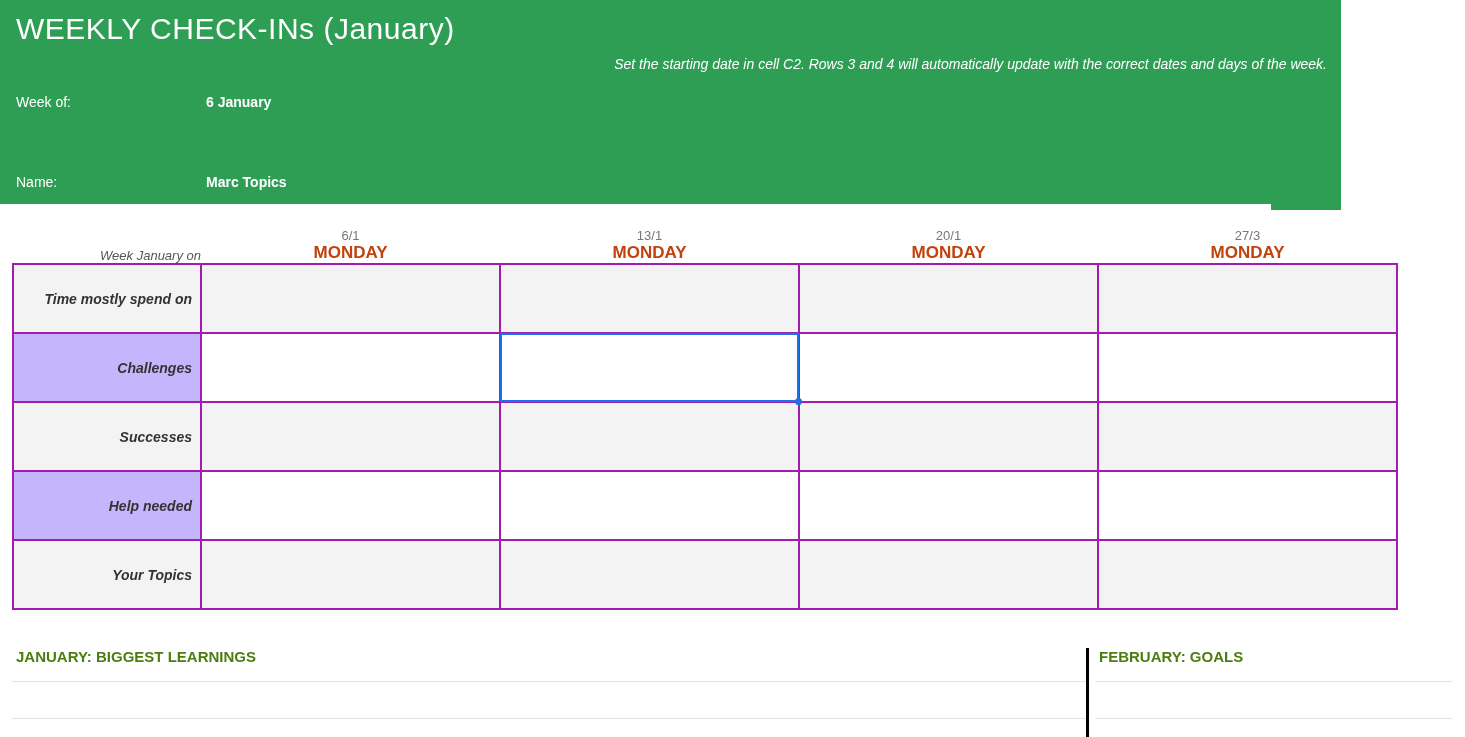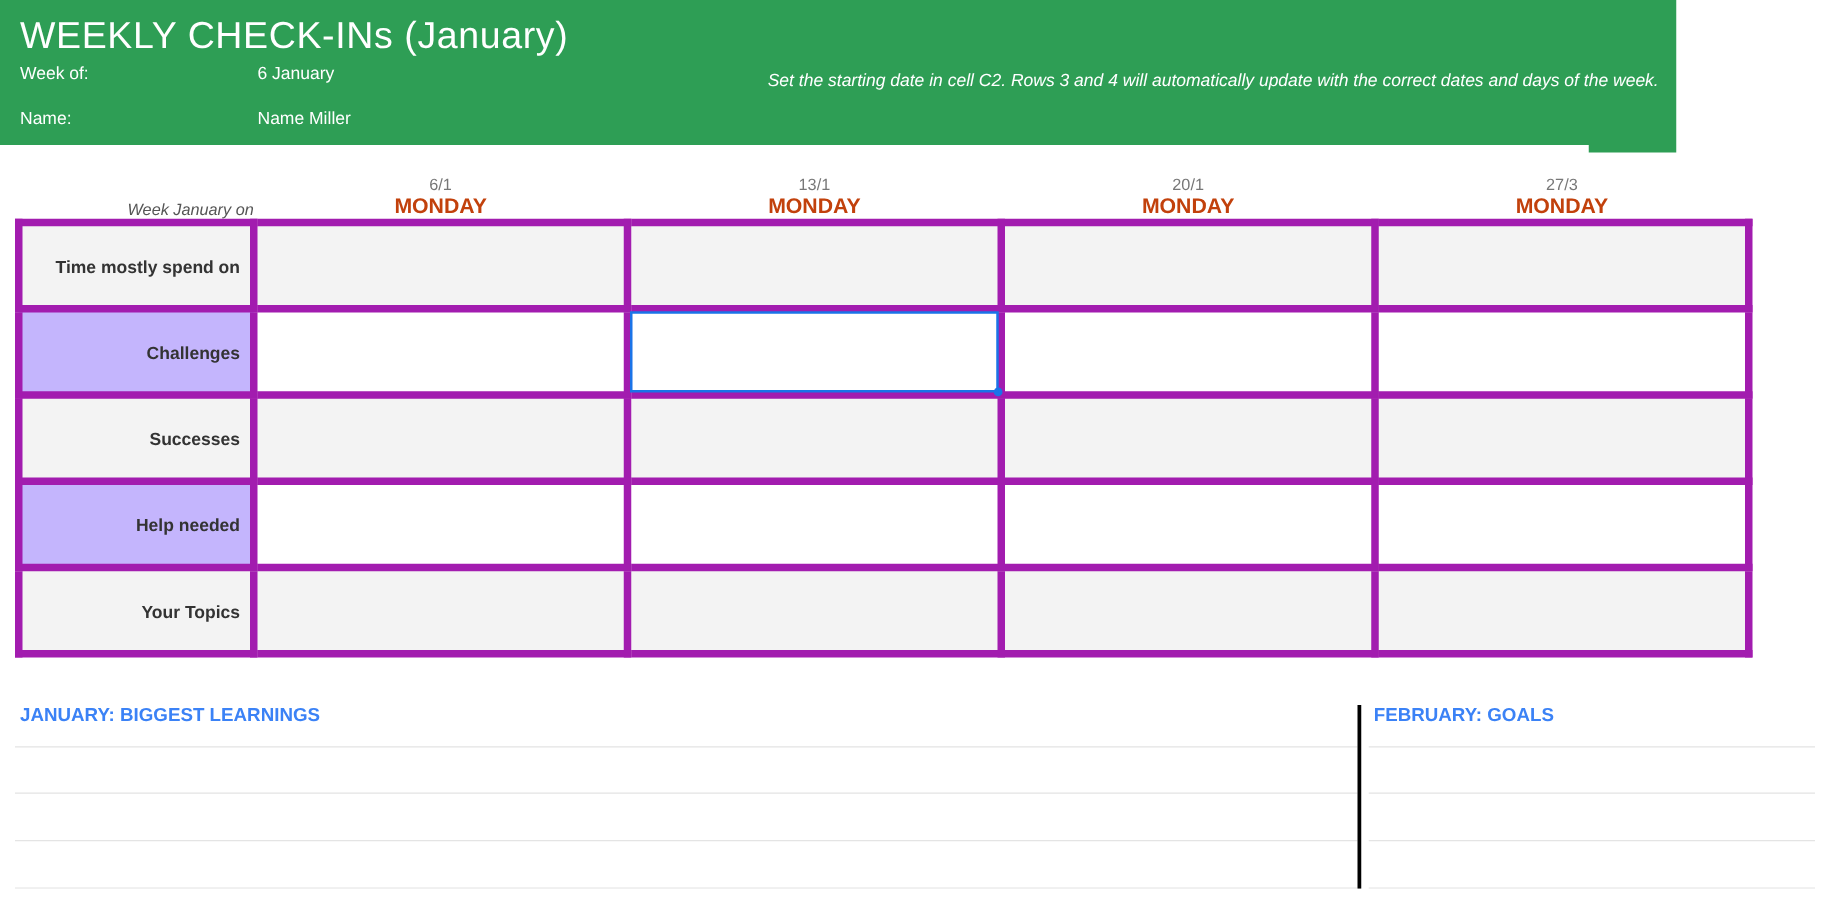--- a/index.html
+++ b/index.html
@@ -25,21 +25,21 @@
     font-size: 30px;
     letter-spacing: .5px;
   }
   .meta-row {
     display: flex;
     align-items: flex-end;
     font-size: 14px;
     margin-top: 4px;
   }
   .meta-label { width: 190px; }
-  .meta-value { font-weight: 400; }
+  .meta-value { font-weight: 700; margin-top: 44px; }
   .header-note {
     position: absolute;
     right: 14px;
     top: 56px;
     font-size: 14px;
     font-style: italic;
     color: #ffffff;
     text-align: right;
     white-space: nowrap;
   }
@@ -81,24 +81,25 @@
   .week-start-label {
     text-align: right !important;
     color: #555;
     font-style: italic;
     font-size: 13px;
     padding-right: 6px;
     vertical-align: bottom;
   }
 
   .checkin tbody td {
-    border: 6px solid #a21caf;
+    border: 2px solid #a21caf;
     height: 69px;
     padding: 0 6px;
     font-size: 14px;
+    font-style: italic;
   }
   .checkin tbody tr.shade td { background: #f3f3f3; }
   .rowlabel {
     text-align: right;
     color: #333;
     font-weight: 700;
     font-size: 16px;
     padding-right: 8px !important;
   }
   .checkin tbody tr:not(.shade) .rowlabel { background: #c4b5fd; }
@@ -130,21 +131,21 @@
   }
   .learnings { flex: 0 0 1074px; }
   .goals-divider {
     width: 3px;
     background: #000;
     margin-right: 6px;
     align-self: stretch;
   }
   .goals { flex: 1; }
   .section-title {
-    color: #3b82f6;
+    color: #4d7c0f;
     font-weight: 700;
     font-size: 15px;
     text-transform: uppercase;
     padding: 0 0 16px 4px;
   }
   .lined-rows .line {
     height: 38px;
     border-bottom: 1px solid #e4e4e4;
   }
   .lined-rows .line:first-child { border-top: 1px solid #e4e4e4; }
@@ -159,21 +160,21 @@
 
     <div class="meta-row">
       <span class="meta-label">Week of:</span>
       <span class="meta-value">6 January</span>
     </div>
 
     <div class="header-note">Set the starting date in cell C2. Rows 3 and 4 will automatically update with the correct dates and days of the week.</div>
 
     <div class="meta-row" style="margin-top:20px">
       <span class="meta-label">Name:</span>
-      <span class="meta-value">Name Miller</span>
+      <span class="meta-value">Marc Topics</span>
     </div>
 
     <div class="green-edge-notch"></div>
   </div>
 
   <div class="checkin-wrap">
     <table class="checkin">
       <colgroup>
         <col class="rowhdr">
           <col class="wk">

